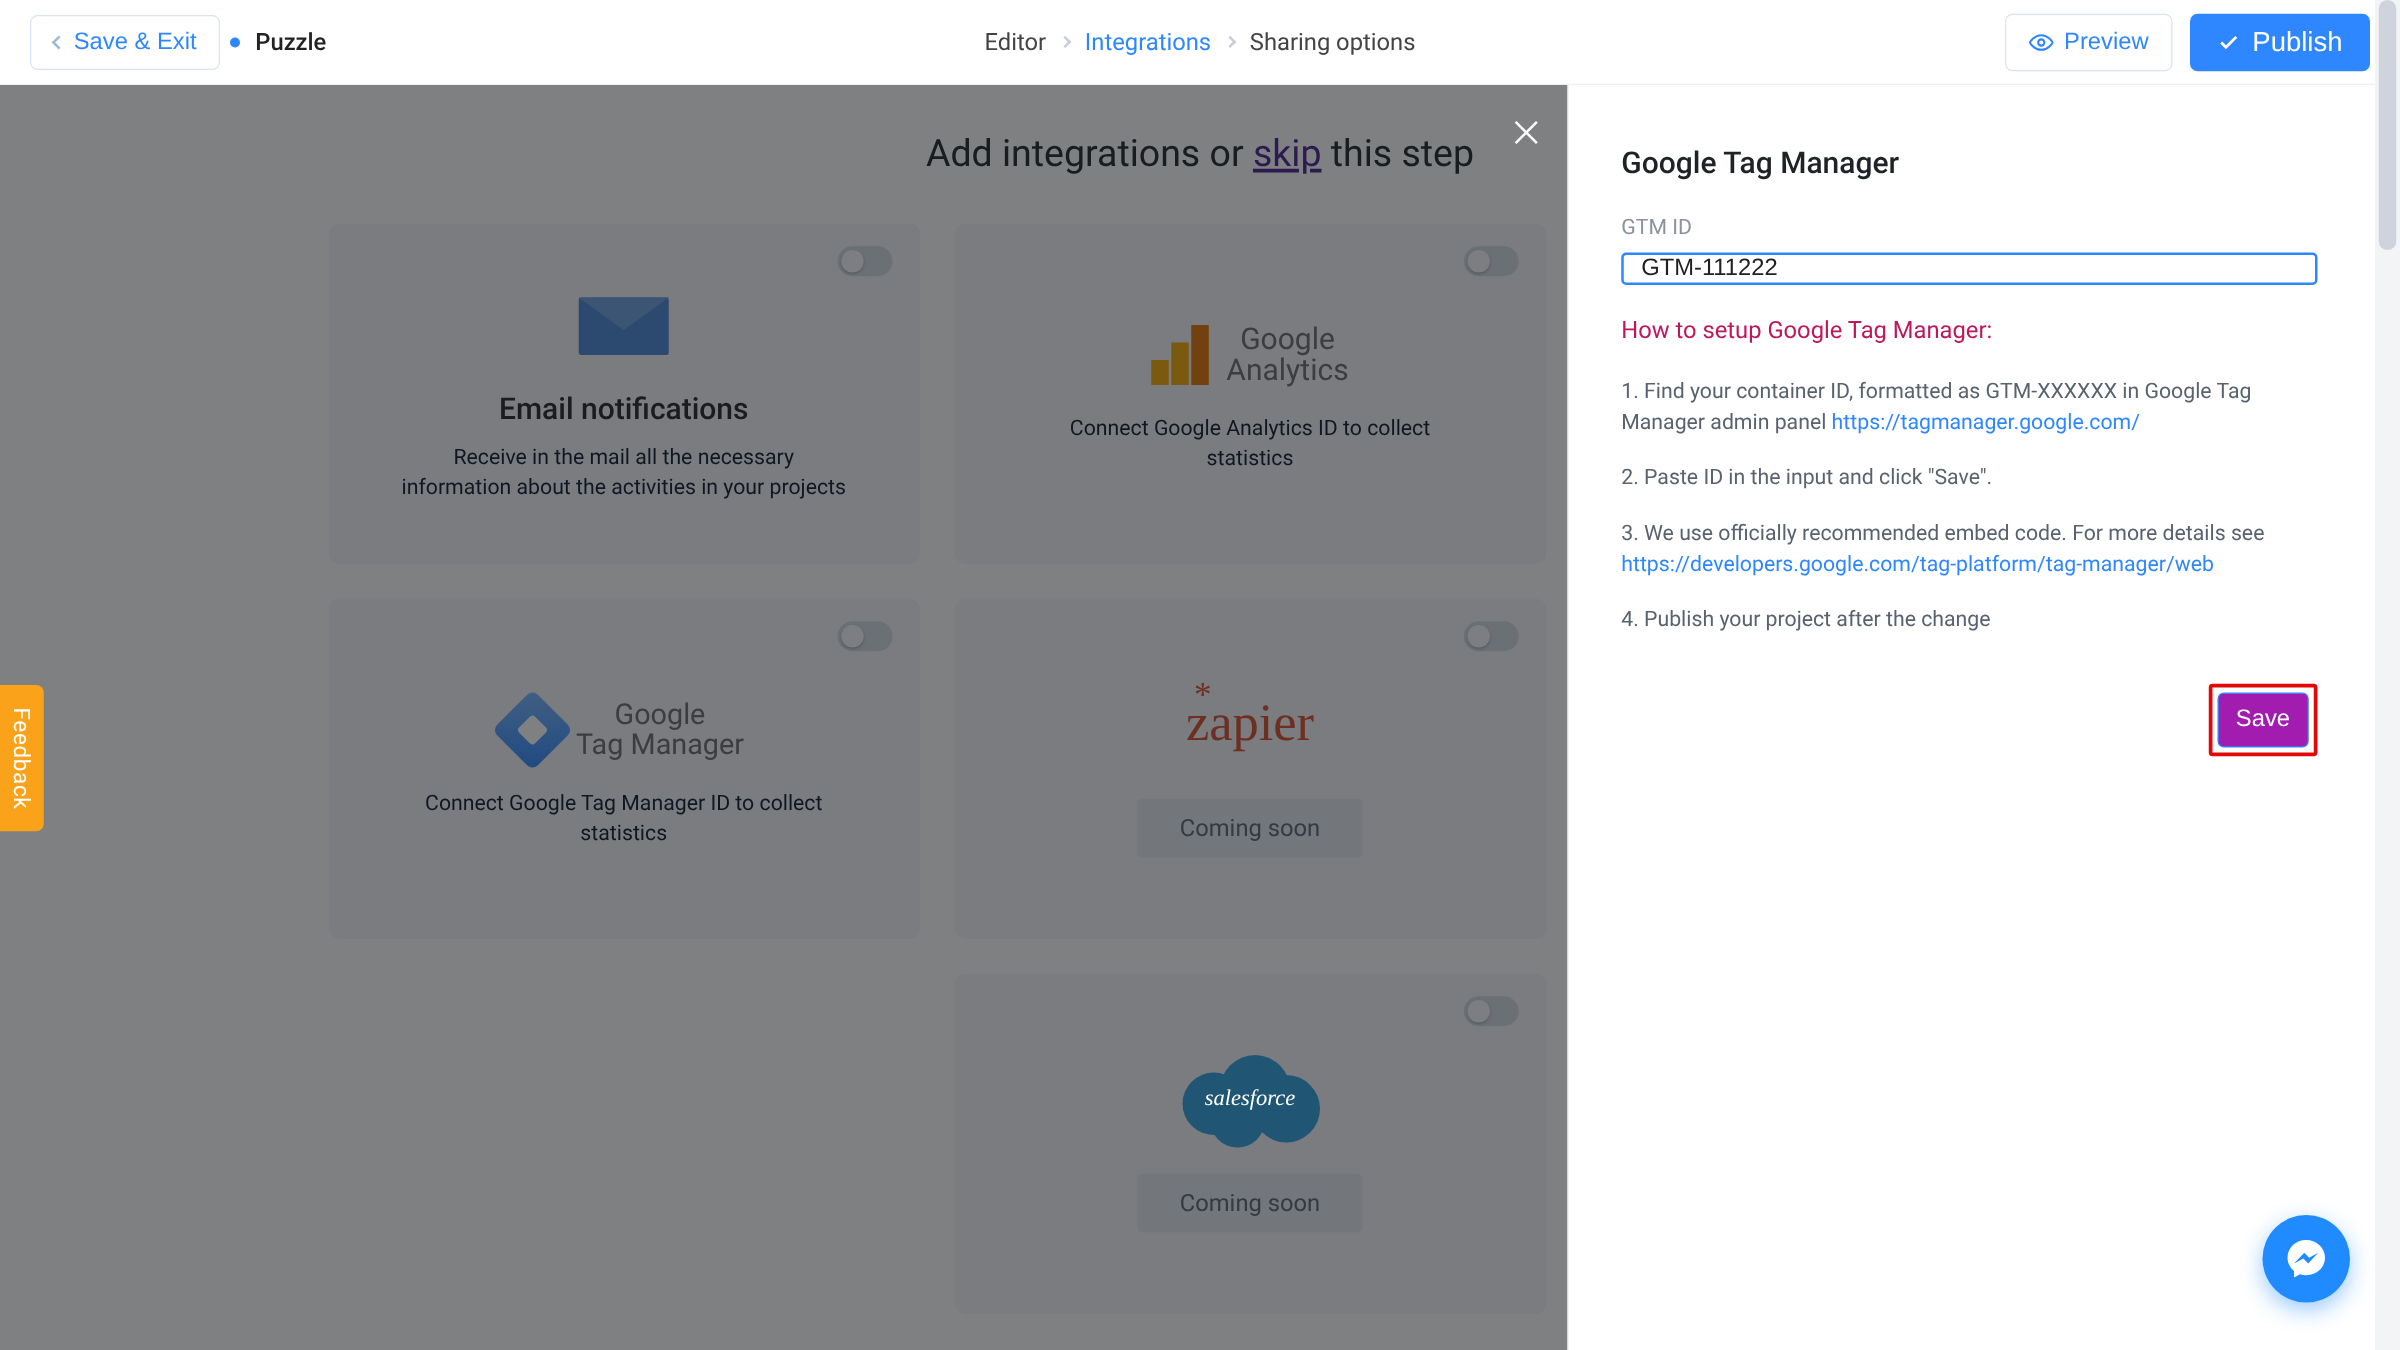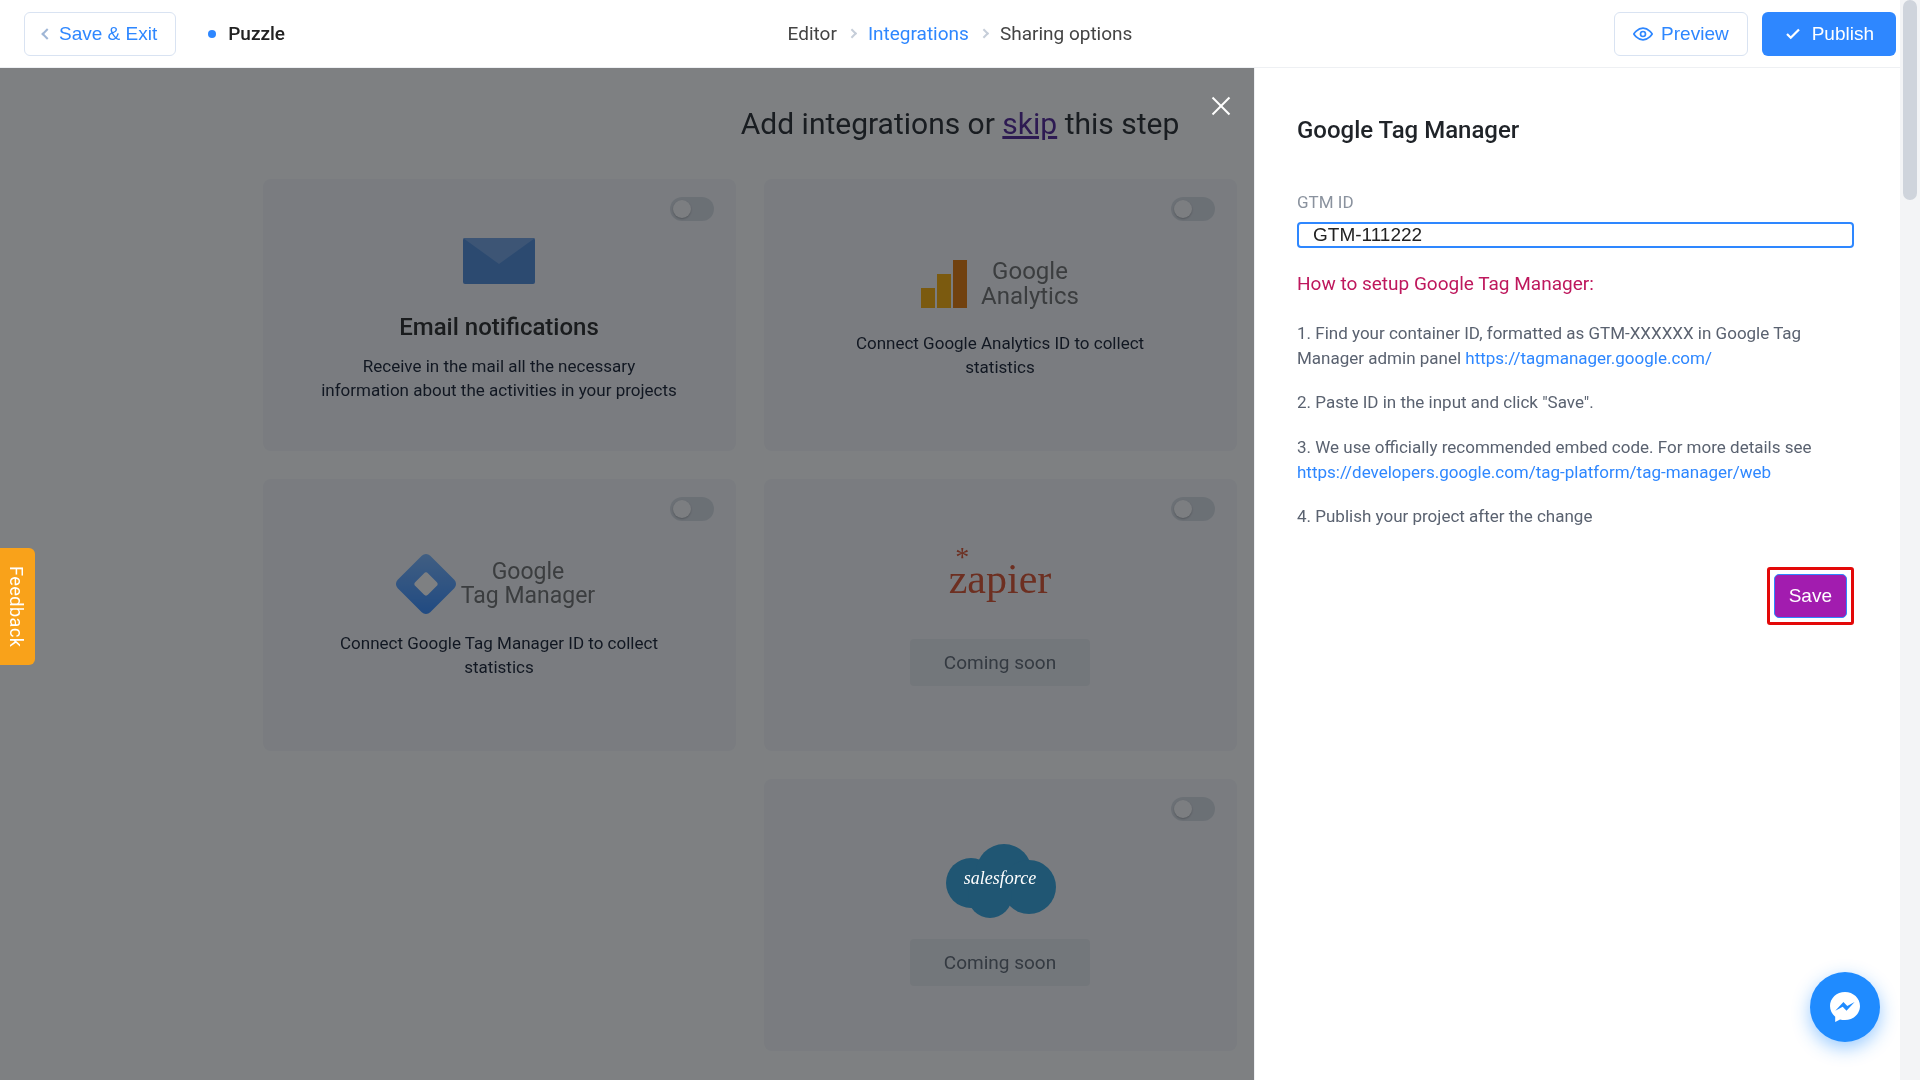--- a/index.html
+++ b/index.html
@@ -11,21 +11,21 @@
     height: 68px;
     padding: 0 24px;
     border-bottom: 1px solid #eef0f3;
     display: flex;
     align-items: center;
     justify-content: space-between;
     position: relative;
     z-index: 5;
     background: #fff;
   }
-  .topbar-left { display: flex; align-items: center; gap: 32px; }
+  .topbar-left { display: flex; align-items: center; gap: 8px; }
   .btn-outline {
     border: 1px solid #d9e3f2;
     border-radius: 6px;
     background: #fff;
     color: #2e87ff;
     font-size: 19px;
     font-weight: 500;
     padding: 10px 18px;
     display: inline-flex;
     align-items: center;
@@ -38,21 +38,21 @@
   .project-name { display:flex; align-items:center; gap:12px; font-size:19px; color:#222; font-weight:500;}
   .bullet-dot { width:8px;height:8px;background:#2e87ff;border-radius:50%;display:inline-block;}
   .topbar-center { position:absolute; left:50%; transform:translateX(-50%); display:flex; gap:12px; align-items:center; font-size:19px; color:#444;}
   .topbar-center .step { cursor:pointer; }
   .topbar-center .active { color:#2e87ff; }
   .chev-right {
     display:inline-block;width:7px;height:7px;border-right:2px solid #c6ced9;border-top:2px solid #c6ced9;transform:rotate(45deg);
   }
   .topbar-right { display:flex; gap:14px; }
   .btn-primary {
-    border:none;border-radius:6px;background:#2e87ff;color:#fff;font-size:19px;font-weight:500;
+    border:none;border-radius:6px;background:#2e87ff;color:#fff;font-size:22px;font-weight:500;
     padding:10px 22px;display:inline-flex;align-items:center;gap:10px;cursor:pointer;
   }
   .eye-icon, .check-icon { display:inline-flex; }
 
   
   .stage {
     position:absolute; top:68px; left:0; right:0; bottom:0;
     background:#fff;
   }
   .overlay-dim {
@@ -128,21 +128,21 @@
   }
   .close-x {
     position:absolute; top:24px; left:-48px;
     width:28px;height:28px;cursor:pointer;
   }
   .close-x::before,.close-x::after{
     content:"";position:absolute;left:13px;top:2px;width:2px;height:24px;background:#fff;
   }
   .close-x::before{transform:rotate(45deg);}
   .close-x::after{transform:rotate(-45deg);}
-  .panel-title{font-size:24px;font-weight:500;color:#1f2328;margin-bottom:48px;}
+  .panel-title{font-size:24px;font-weight:500;color:#1f2328;margin-bottom:28px;}
   .field-label{font-size:17px;color:#8a929e;margin-bottom:10px;display:block;}
   .field-input{
     width:100%;font-size:19px;padding:0 14px;border:2px solid #2e87ff;border-radius:4px;outline:none;
     color:#222;
   }
   .howto-title{margin-top:24px;font-size:19px;color:#be185d;font-weight:400;}
   .howto-list{margin-top:26px;font-size:17px;color:#5a6270;line-height:1.45;}
   .howto-list li{margin-bottom:20px;list-style:none;}
   .howto-list a{color:#2e87ff;text-decoration:none;}
   .save-wrap{

